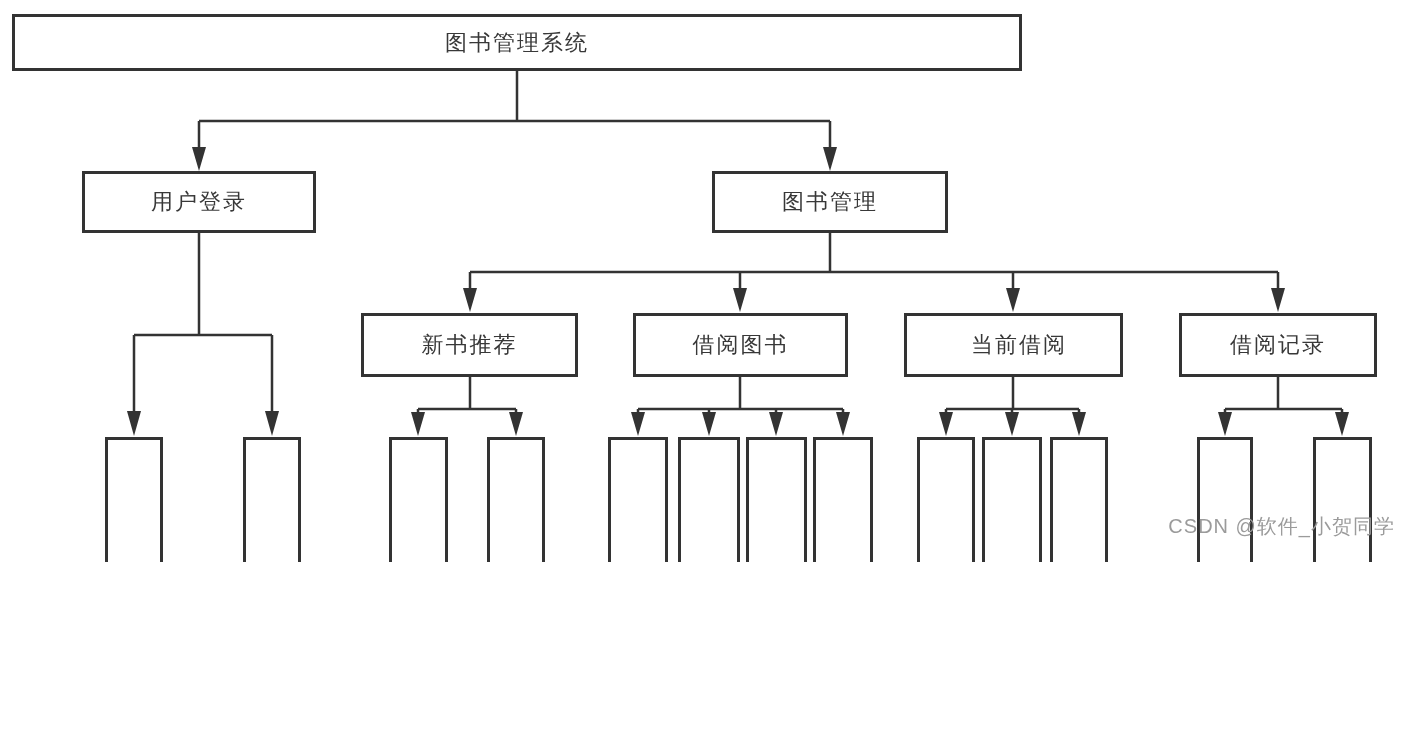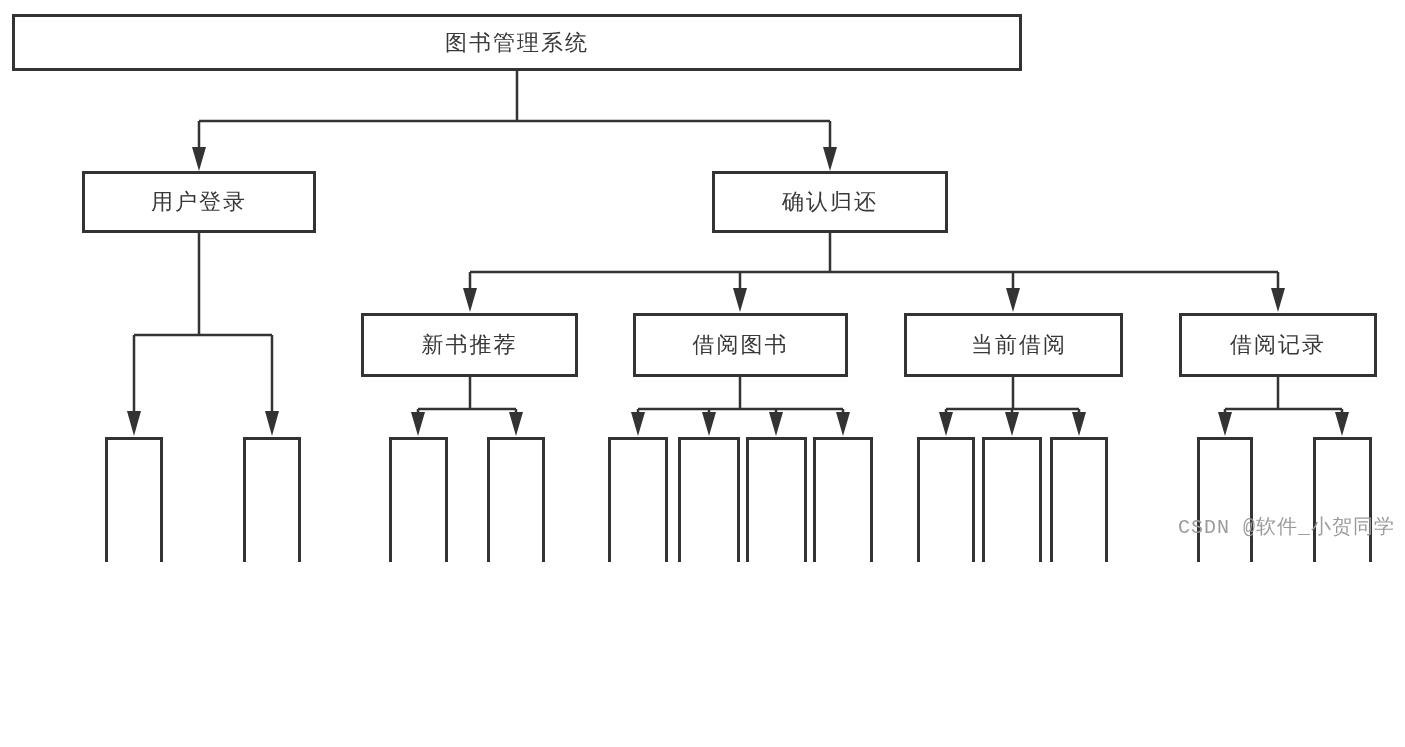--- a/index.html
+++ b/index.html
@@ -2,21 +2,21 @@
 <html><head>
 <meta charset="utf-8">
 <style>
   * { margin: 0; padding: 0; box-sizing: border-box; }
   html, body { background: #ffffff; }
   .canvas {
     position: relative;
     width: 1405px;
     height: 562px;
     background: #ffffff;
-    font-family: Liberation Mono, monospace;
+    font-family: Liberation Sans, sans-serif;
     overflow: hidden;
   }
   .connectors {
     position: absolute;
     left: 0; top: 0;
     width: 1405px; height: 747px;
   }
   .node {
     position: absolute;
     background: #ffffff;
@@ -103,21 +103,21 @@
   </svg>
 
   <div class="node h-node" style="left:12px; top:14px; width:1010px; height:57px;">
     <span>图书管理系统</span>
   </div>
 
   <div class="node h-node" style="left:82px; top:171px; width:234px; height:62px;">
     <span>用户登录</span>
   </div>
   <div class="node h-node" style="left:712px; top:171px; width:236px; height:62px;">
-    <span>确认归还</span>
+    <span>图书管理</span>
   </div>
 
   <div class="node h-node" style="left:361px; top:313px; width:217px; height:64px;">
     <span>新书推荐</span>
   </div>
   <div class="node h-node" style="left:633px; top:313px; width:215px; height:64px;">
     <span>借阅图书</span>
   </div>
   <div class="node h-node" style="left:904px; top:313px; width:219px; height:64px;padding-left:11px;">
     <span>当前借阅</span>

